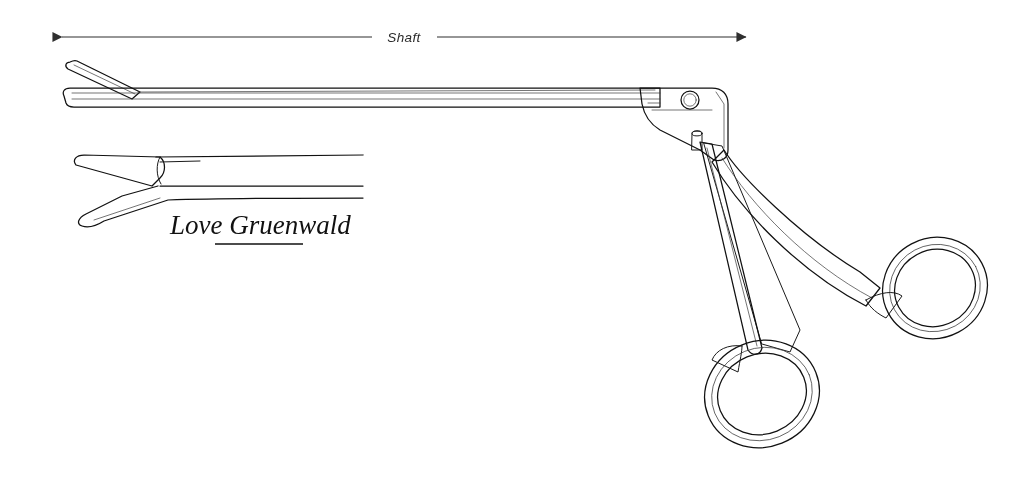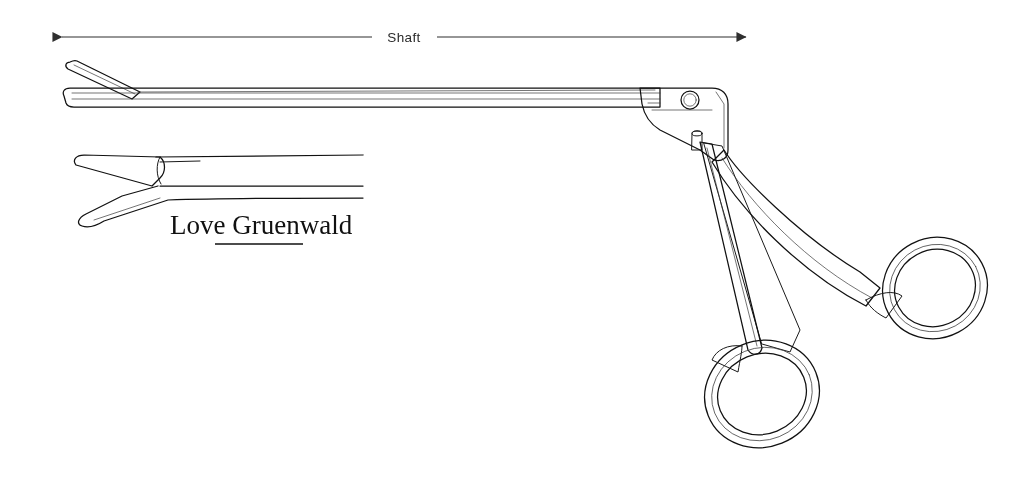--- a/index.html
+++ b/index.html
@@ -8,20 +8,21 @@
     padding: 0;
     background: #ffffff;
   }
   #figure-root {
     position: relative;
     width: 1024px;
     height: 494px;
     background: #ffffff;
     overflow: hidden;
     font-family: "Liberation Sans", sans-serif;
+    font-style: italic;
   }
   #figure-svg {
     position: absolute;
     left: 0;
     top: 0;
     width: 1024px;
     height: 494px;
     display: block;
   }
   .dim-label {

